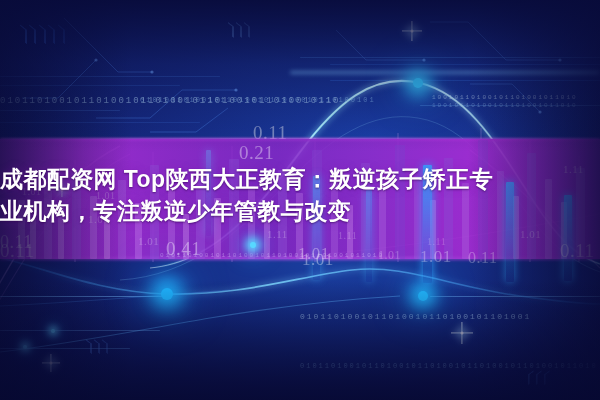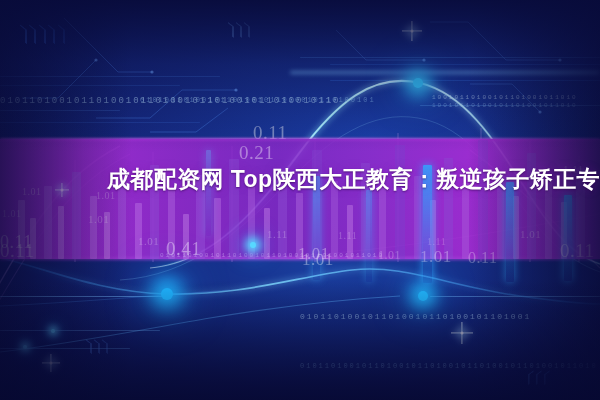--- a/index.html
+++ b/index.html
@@ -95,29 +95,28 @@
     content:"";position:absolute;left:50%;top:50%;transform:translate(-50%,-50%);
     background:rgba(230,245,255,.95);
   }
 
   
   #curves{position:absolute;inset:0;}
 
   
   #headline{
     position:absolute;left:0;right:0;top:163px;
-    text-align:right;
+    text-align:left;
     color:#ffffff;
     font-weight:bold;
     font-size:23px;
     line-height:32px;
     letter-spacing:.4px;
     text-shadow:0 1px 2px rgba(40,0,70,.55), 0 0 8px rgba(120,20,170,.35);
     user-select:none;
-    margin-left:44px;
   }
   #headline .ln{display:block;}
 </style>
 </head>
 <body>
 
 <div id="stage">
 
   <div class="layer" id="bg-base"></div>
   <div class="layer" id="bg-bottom"></div>
@@ -364,15 +363,16 @@
         <div style="position: absolute; left: 50%; top: 50%; transform: translate(-50%, -50%); width: 14px; height: 1.2px; background: rgba(235, 248, 255, 0.95); box-shadow: rgba(160, 215, 255, 0.9) 0px 0px 6px;"></div>
         <div style="position: absolute; left: 50%; top: 50%; transform: translate(-50%, -50%); width: 3px; height: 3px; border-radius: 50%; background: rgb(255, 255, 255); box-shadow: rgba(180, 225, 255, 0.8) 0px 0px 8px 3px;"></div>
       </div>
     </div>
 
   <div class="layer" id="bg-topvig"></div>
   <div class="layer" id="bg-bottomvig"></div>
 
   <div id="headline">
     <span class="ln">成都配资网 Top陕西大正教育：叛逆孩子矫正专</span>
+    <span class="ln">业机构，专注叛逆少年管教与改变</span>
   </div>
 
 </div>
 
 </body></html>

